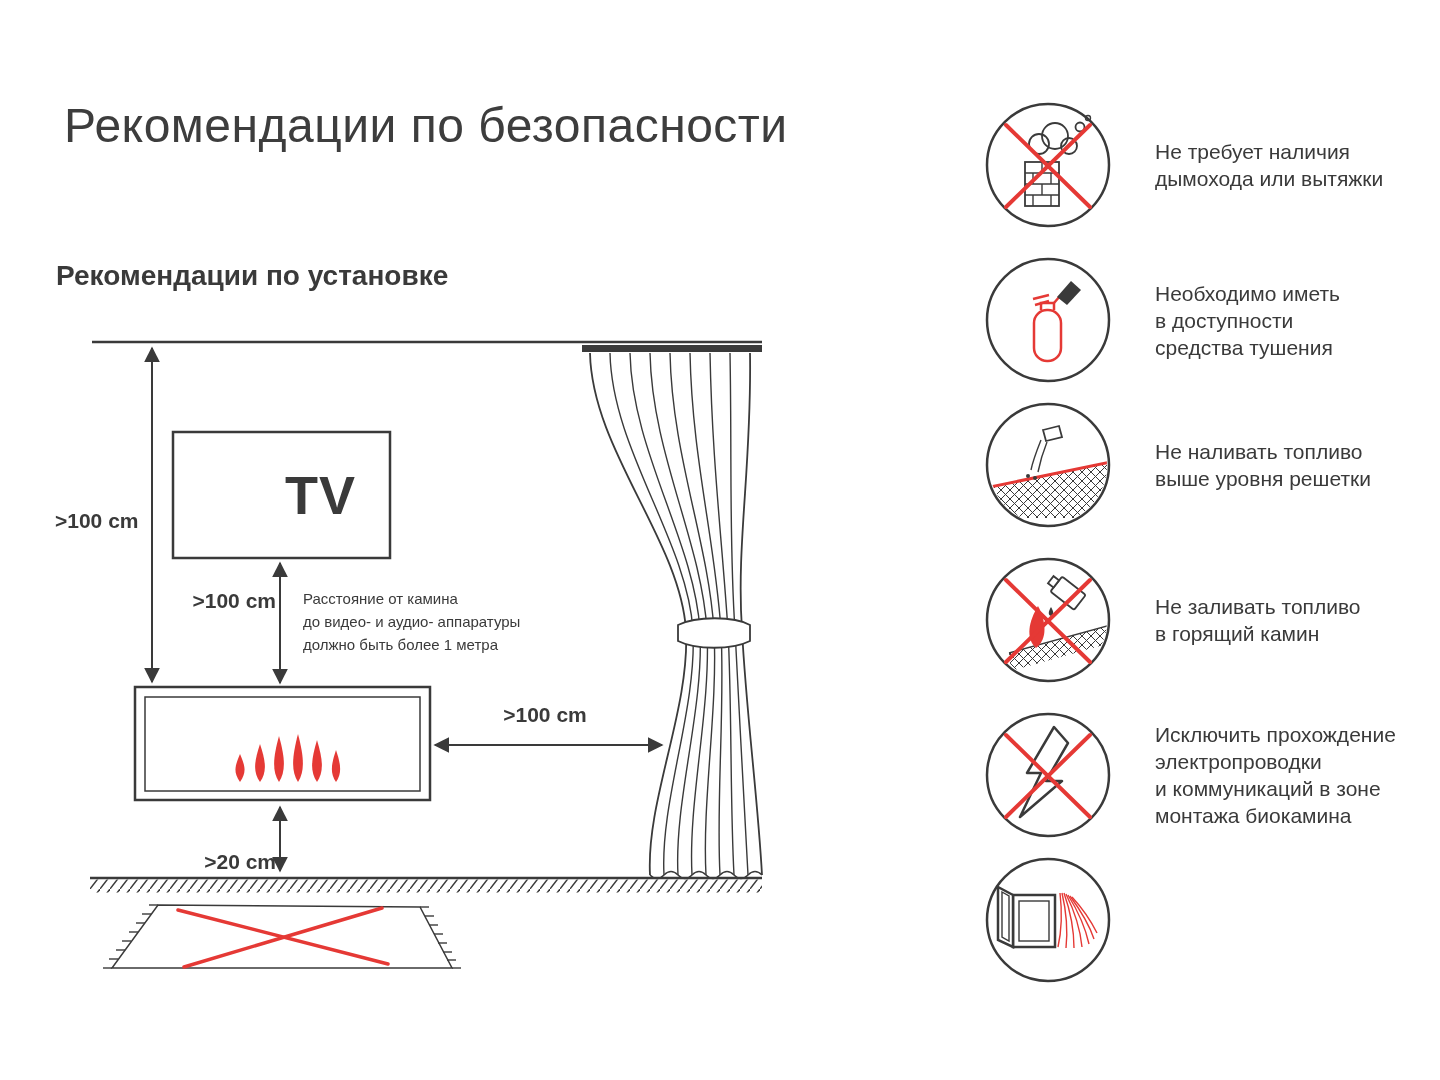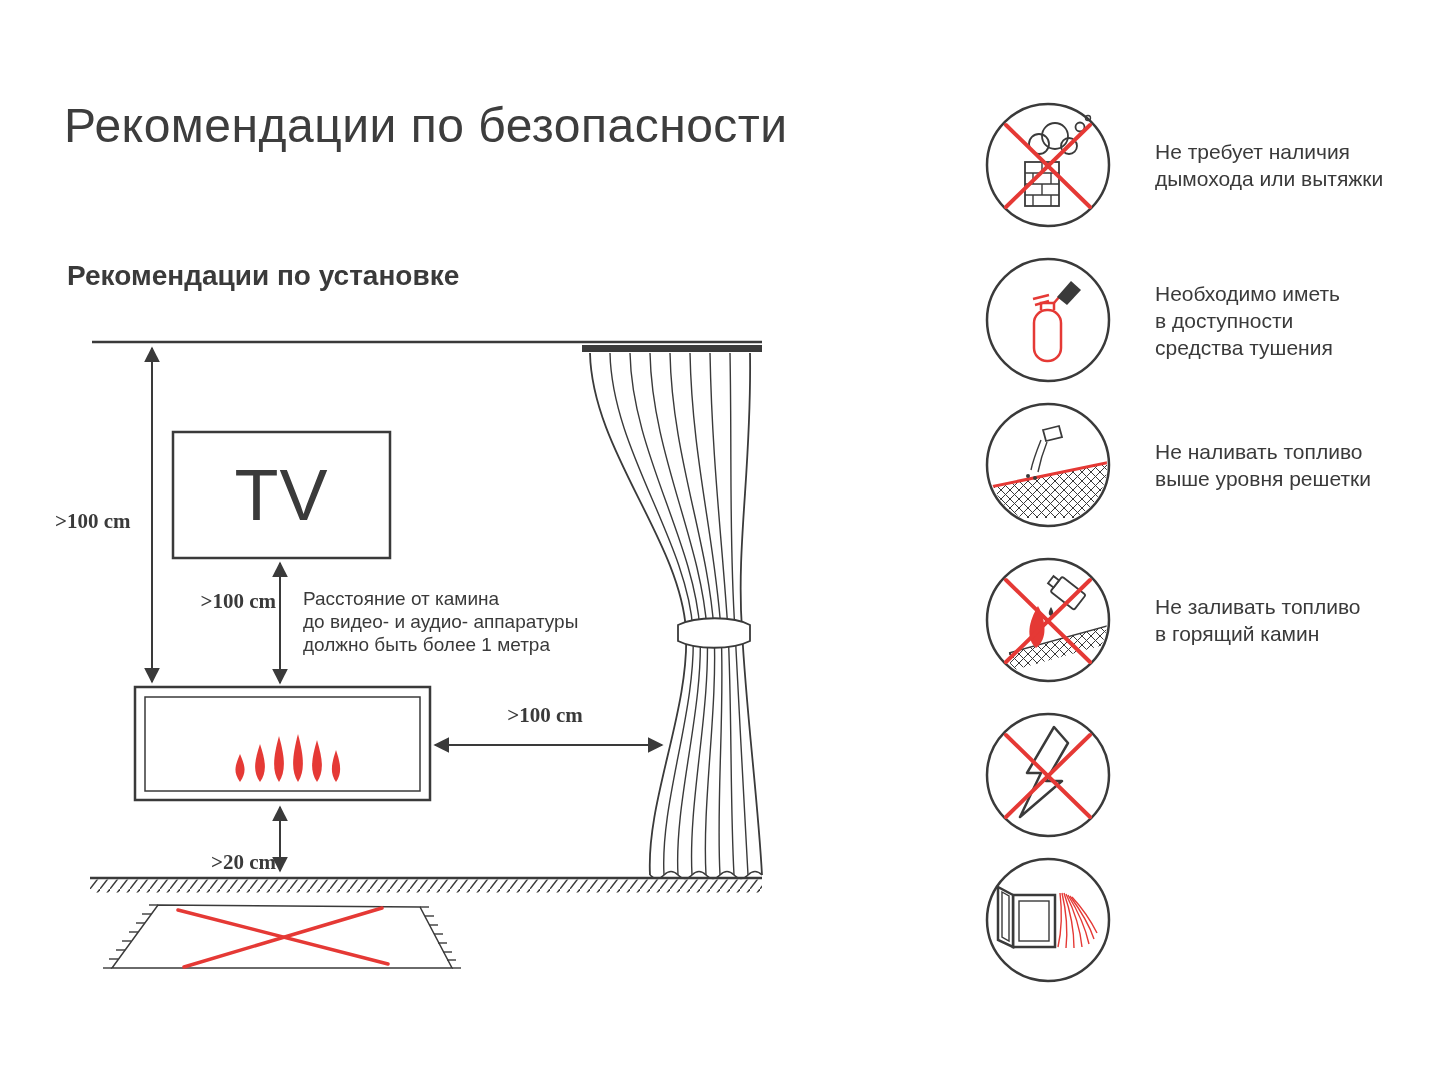--- a/index.html
+++ b/index.html
@@ -1,24 +1,24 @@
 <!DOCTYPE html>
 <html><head>
 <meta charset="utf-8">
 <style>
   html,body{margin:0;padding:0;background:#fff;}
   .stage{position:relative;width:1440px;height:1080px;background:#ffffff;overflow:hidden;
          font-family:"Liberation Sans","DejaVu Sans",sans-serif;color:#3a3a3a;}
   .abs{position:absolute;}
   .title{font-size:48px;font-weight:400;color:#3d3d3d;letter-spacing:.5px;}
   .subtitle{font-size:28px;font-weight:700;}
-  .dim{font-size:21px;font-weight:700;white-space:nowrap;font-family:Liberation Serif, serif;}
-  .note{font-size:19px;line-height:23px;white-space:pre-line;}
+  .dim{font-size:21px;font-weight:700;white-space:nowrap;}
+  .note{font-size:15px;line-height:23px;white-space:pre-line;}
   .tvbox{display:flex;align-items:center;justify-content:center;
-         font-size:72px;font-weight:400;letter-spacing:1px;}
+         font-size:54px;font-weight:700;letter-spacing:1px;padding-left:39px;}
   .safety-row{position:absolute;left:983px;width:460px;height:130px;
               display:flex;align-items:center;gap:26px;}
   .picto{width:130px;height:130px;flex:0 0 130px;}
   .safety-text{font-size:21px;line-height:27px;white-space:pre-line;margin-left:16px;}
   
   .ring{fill:none;stroke:#3a3a3a;stroke-width:2.5;}
   .k2{fill:none;stroke:#3a3a3a;stroke-width:2.5;}
   .k18{fill:none;stroke:#3a3a3a;stroke-width:1.8;}
   .k15{fill:none;stroke:#3a3a3a;stroke-width:1.5;}
   .k14{fill:none;stroke:#3a3a3a;stroke-width:1.4;}
@@ -30,21 +30,21 @@
   .redfill{fill:#e53935;stroke:none;}
   .inkfill{fill:#3a3a3a;stroke:none;}
   .fillw{fill:#fff;}
 </style>
 </head>
 <body>
 
 <div class="stage">
 
   <div class="abs title" style="left:64px;top:98px;">Рекомендации по безопасности</div>
-  <div class="abs subtitle" style="left:67px;top:260px;">Рекомендации по установке</div>
+  <div class="abs subtitle" style="left:56px;top:260px;">Рекомендации по установке</div>
 
   <svg class="abs" style="left:90px;top:330px;" width="700" height="670" viewBox="0 0 700 670">
     <defs>
       <marker id="arr" viewBox="0 0 10 10" refX="9" refY="5" markerWidth="8" markerHeight="8" orient="auto-start-reverse">
           <path d="M0 0 L10 5 L0 10 Z" fill="#3a3a3a"></path>
         </marker>
       <pattern id="hf" width="10" height="13" patternUnits="userSpaceOnUse">
         <line x1="10" y1="0" x2="0" y2="13" stroke="#3a3a3a" stroke-width="1.4"></line>
       </pattern>
     </defs>
@@ -218,20 +218,24 @@
 в горящий камин</div>
   </div>
 
   <div class="safety-row" style="top:710px;">
     <svg class="picto" viewBox="0 0 130 130">
       <circle cx="65" cy="65" r="61" class="ring"></circle>
       <path d="M71 17 L44 63 L58 63 L37 107 L79 71 L63 71 L85 33 Z" class="k2" stroke-linejoin="round"></path>
       <line x1="23" y1="25" x2="107" y2="107" class="cross"></line>
       <line x1="107" y1="25" x2="23" y2="107" class="cross"></line>
     </svg>
+    <div class="safety-text">Исключить прохождение
+электропроводки
+и коммуникаций в зоне
+монтажа биокамина</div>
   </div>
 
   <div class="safety-row" style="top:855px;">
     <svg class="picto" viewBox="0 0 130 130">
       <circle cx="65" cy="65" r="61" class="ring"></circle>
       <rect x="30" y="40" width="42" height="52" class="k2 fillw"></rect>
       <rect x="36" y="46" width="30" height="40" class="k14"></rect>
       <polygon points="30,40 15,32 15,85 30,92" class="k2 fillw"></polygon>
       <polygon points="19,37 26,41 26,86 19,82" class="k14"></polygon>
       <path d="M77 38 C79 55 79 74 75 92" class="redthin"></path>

